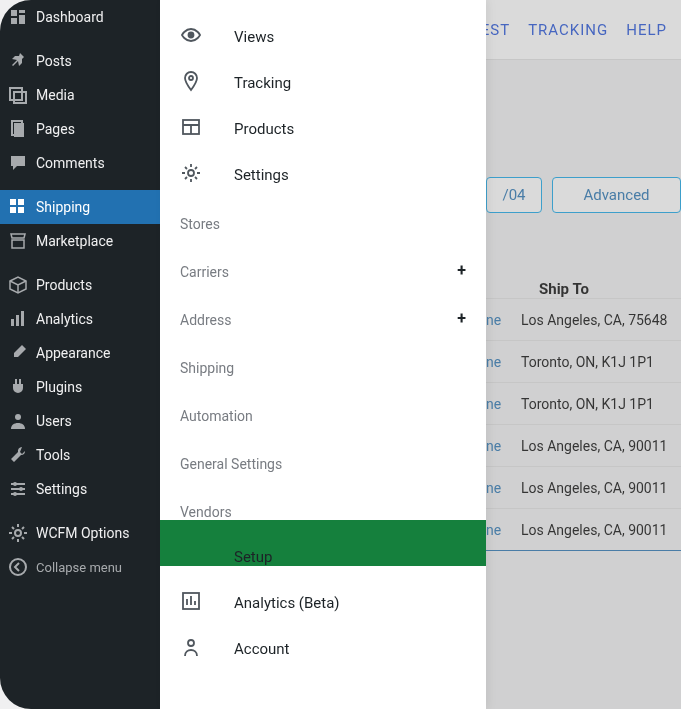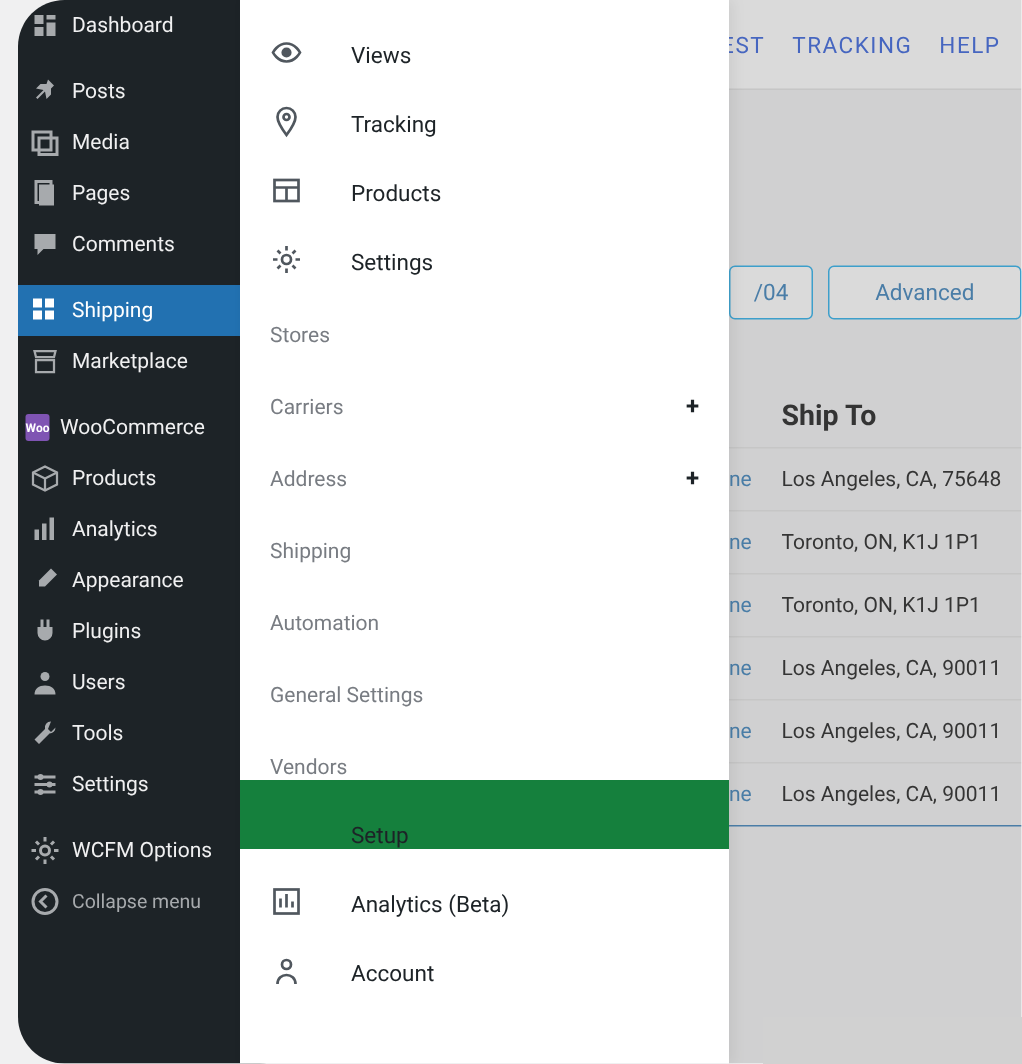--- a/index.html
+++ b/index.html
@@ -9,21 +9,21 @@
     width: 681px;
     height: 709px;
     overflow: hidden;
     position: relative;
     background: #f0f0f1;
   }
 
   
   .wp-sidebar {
     position: absolute;
-    left: 12px; top: 0;
+    left: 0; top: 0;
     width: 192px;
     height: 709px;
     background: #1d2327;
     color: #f0f0f1;
     overflow: hidden;
     border-radius: 31px;
   }
   .wp-item {
     display: flex;
     align-items: center;
@@ -116,21 +116,21 @@
     position:absolute; left:486px; top:176px; width:195px; height:38px; display:flex; gap:10px; align-items:center; padding-left:0;
   }
   .pill {
     height:36px; border:1px solid #0ea5e9; border-radius:4px; color:#2271b1; background:#fff;
     display:flex; align-items:center; padding:0 18px; font-size:15px;
   }
 
   .table-bg {
     position:absolute; left:486px; top:254px; width:195px;
   }
-  .th-row { display:flex; height:44px; align-items:center; font-weight:700; font-size:19px;}
+  .th-row { display:flex; height:44px; align-items:flex-end; font-weight:700; font-size:15px;padding-left:18px;}
   .td-row { display:flex; height:42px; align-items:center; font-size:14px; border-top:1px solid #e0e0e0;}
   .col-ne { width: 35px; text-align:left; padding-right:8px; color:#2271b1; cursor:pointer;}
   .td-row .col-ne { color:#2271b1; }
   .col-ship { padding-left: 35px; }
   .tbl-btm {border-bottom:1px solid #2271b1; height:0;}
 
   svg { display:block; }
 </style>
 </head>
 <body>
@@ -237,26 +237,20 @@
     </div>
     <div class="wp-item sep-after">
       <span class="ico">
         <svg width="20" height="20" viewBox="0 0 20 20" fill="currentColor">
           <path d="M3 3h14l-1 4H4zM4 9h12v8H4z" fill="none" stroke="currentColor" stroke-width="1.5"></path>
         </svg>
       </span>
       <span>Marketplace</span>
     </div>
     <div class="wp-item">
-      <span class="ico" style="margin-right: 0px;">
-        <span class="woo-badge">Woo</span>
-      </span>
-      <span>WooCommerce</span>
-    </div>
-    <div class="wp-item">
       <span class="ico">
         <svg width="20" height="20" viewBox="0 0 20 20" fill="currentColor">
           <path d="M2 6l8-4 8 4v8l-8 4-8-4z" fill="none" stroke="currentColor" stroke-width="1.5"></path>
           <path d="M2 6l8 4 8-4M10 10v8" stroke="currentColor" stroke-width="1.5" fill="none"></path>
         </svg>
       </span>
       <span>Products</span>
     </div>
     <div class="wp-item">
       <span class="ico">

